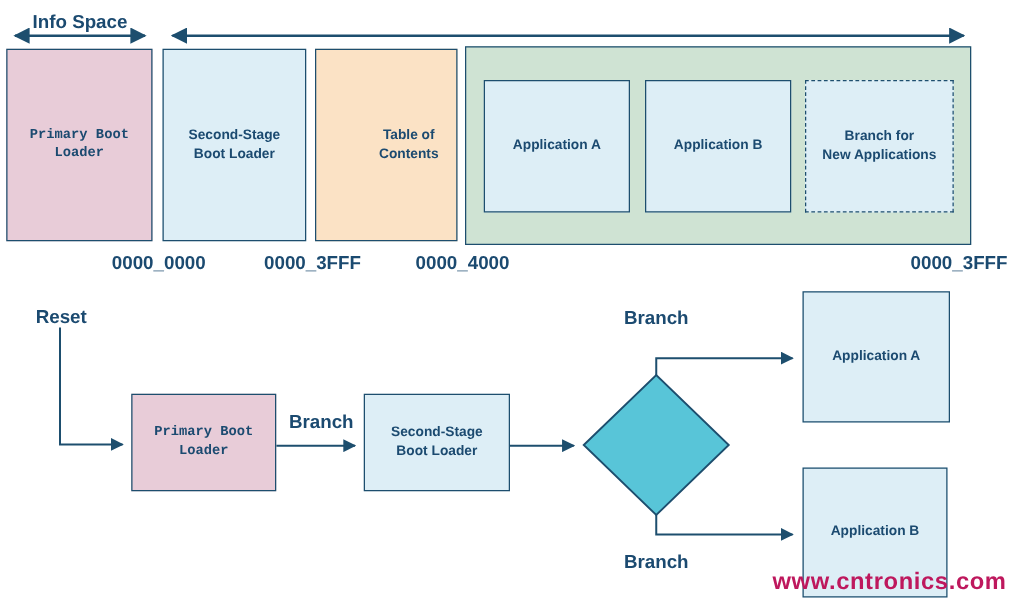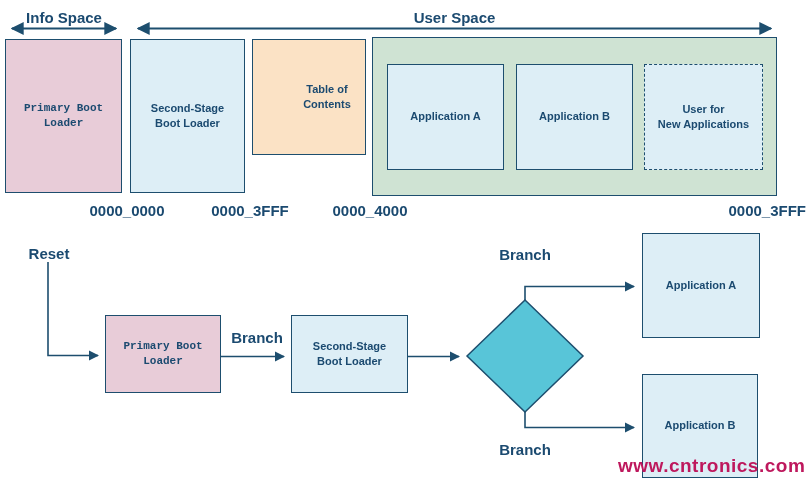--- a/index.html
+++ b/index.html
@@ -48,35 +48,34 @@
     <path d="M48,262 L48,355.5 L98,355.5" fill="none" stroke="#1d4e6e" stroke-width="1.6" marker-end="url(#ah)"></path>
     <line x1="221" y1="356.5" x2="284" y2="356.5" stroke="#1d4e6e" stroke-width="1.6" marker-end="url(#ah)"></line>
     <line x1="408" y1="356.5" x2="459" y2="356.5" stroke="#1d4e6e" stroke-width="1.6" marker-end="url(#ah)"></line>
     <path d="M525,300 L525,286.5 L634,286.5" fill="none" stroke="#1d4e6e" stroke-width="1.6" marker-end="url(#ah)"></path>
     <path d="M525,412 L525,427.5 L634,427.5" fill="none" stroke="#1d4e6e" stroke-width="1.6" marker-end="url(#ah)"></path>
 
     <polygon points="467,356 525,300 583,356 525,412" stroke="#1d4e6e" stroke-width="1.5" fill="#58c5d8"></polygon>
   </svg>
 
   <div class="lbl" style="left:7px; top:9px; width:114px;">Info Space</div>
-  <div class="lbl" style="left:138px; top:9px; width:633px;">User Space</div>
 
   <div class="box pink" style="left:5px; top:39px; width:117px; height:154px;">Primary Boot
 Loader</div>
 
   <div class="box blue" style="left:130px; top:39px; width:115px; height:154px;">Second-Stage
 Boot Loader</div>
 
-  <div class="box peach" style="left:252px; top:39px; width:114px; height:116px;padding-left:36px;">Table of Contents</div>
+  <div class="box peach" style="left:252px; top:39px; width:114px; height:154px;padding-left:36px;">Table of Contents</div>
 
   <div class="box green" style="left:372px; top:37px; width:405px; height:159px;"></div>
 
   <div class="box blue" style="left:387px; top:64px; width:117px; height:106px;">Application A</div>
   <div class="box blue" style="left:516px; top:64px; width:117px; height:106px;">Application B</div>
-  <div class="box blue dashed" style="left:644px; top:64px; width:119px; height:106px;">User for
+  <div class="box blue dashed" style="left:644px; top:64px; width:119px; height:106px;">Branch for
 New Applications</div>
 
   <div class="lbl" style="left:87px; top:202px; width:80px;">0000_0000</div>
   <div class="lbl" style="left:210px; top:202px; width:80px;">0000_3FFF</div>
   <div class="lbl" style="left:330px; top:202px; width:80px;">0000_4000</div>
   <div class="lbl" style="left:726px; top:202px; width:80px; text-align:right;">0000_3FFF</div>
 
   <div class="lbl" style="left:24px; top:245px; width:50px;">Reset</div>
 
   <div class="box pink" style="left:105px; top:315px; width:116px; height:78px;">Primary Boot

